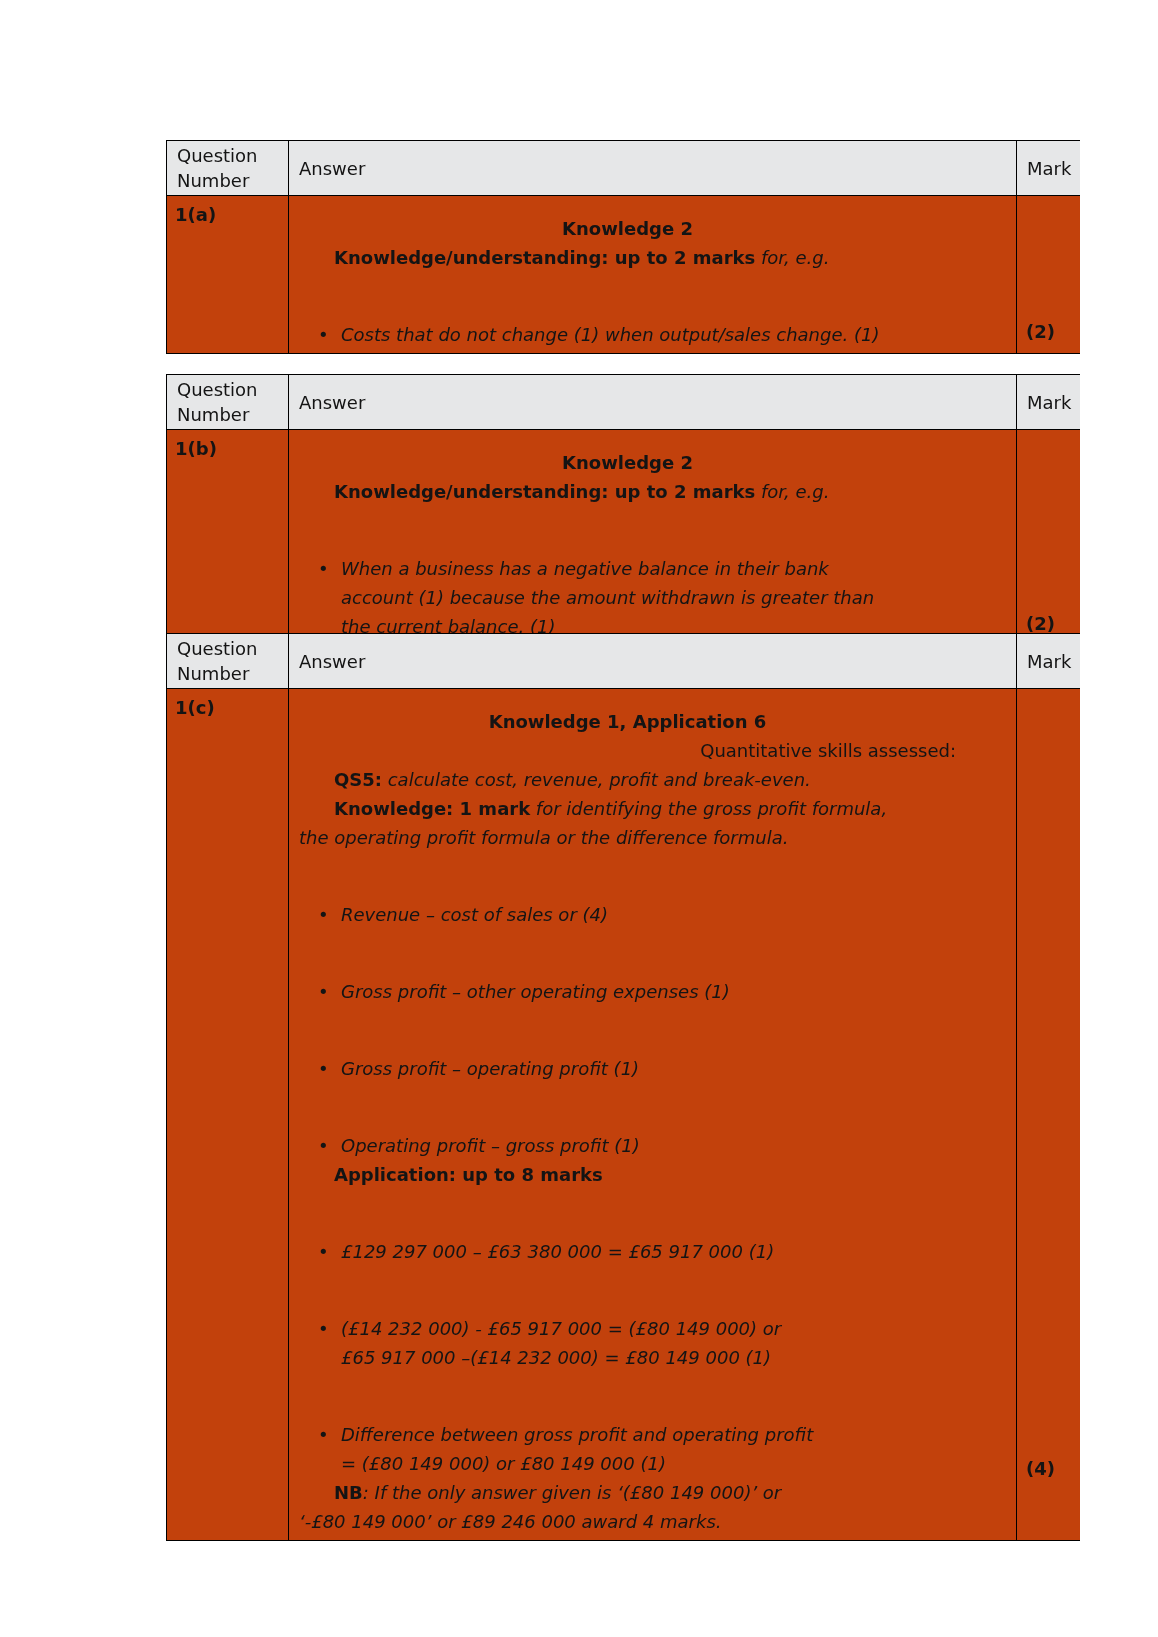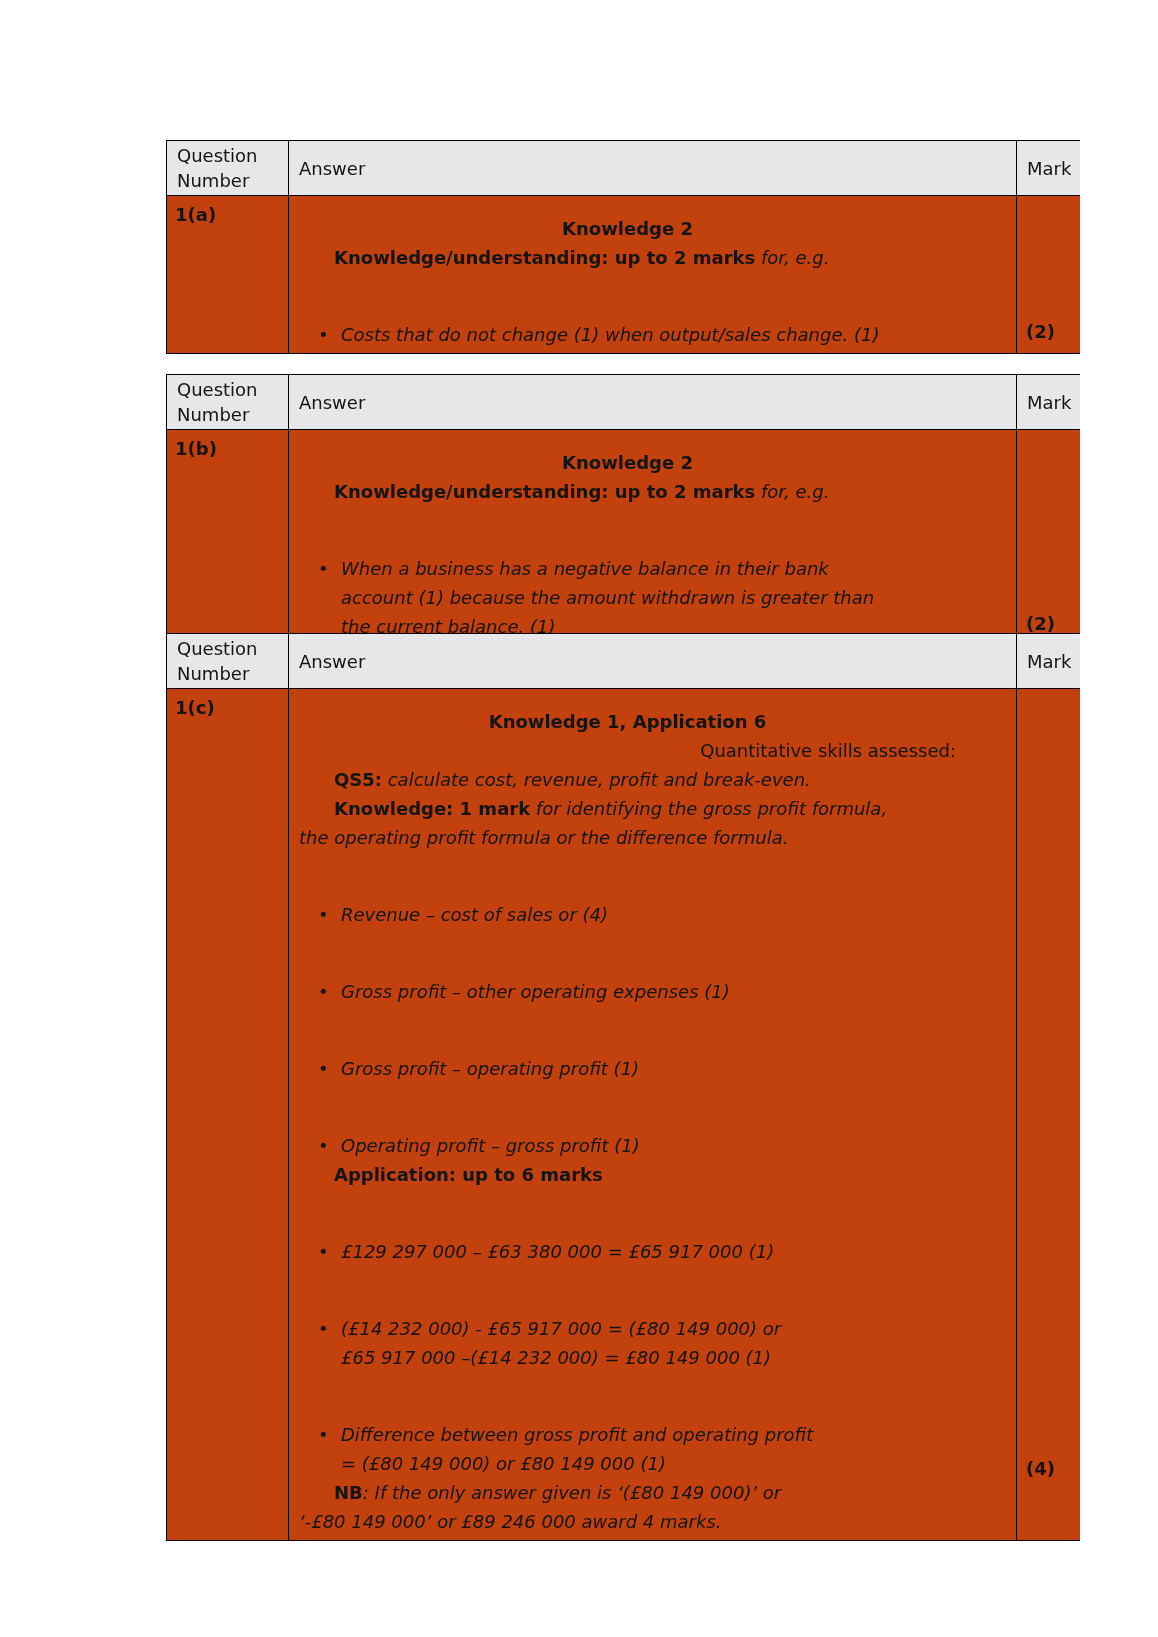--- a/index.html
+++ b/index.html
@@ -154,21 +154,21 @@
           <p class="para quant-para">Quantitative skills assessed:</p>
           <p class="para"><b>QS5:</b><span class="pre"> calculate cost, revenue, profit and break-even.</span></p>
           <p class="para know-para"><b>Knowledge: 1 mark</b><span class="pre"> for identifying the gross profit formula,
 the operating profit formula or the difference formula.</span></p>
           <ul class="bullets">
             <li class="pre">Revenue – cost of sales or (4)</li>
             <li class="pre">Gross profit – other operating expenses (1)</li>
             <li class="pre">Gross profit – operating profit (1)</li>
             <li class="pre">Operating profit – gross profit (1)</li>
           </ul>
-          <p class="para app-label"><b>Application: up to 6 marks</b></p>
+          <p class="para app-label"><b>Application: up to 8 marks</b></p>
           <ul class="bullets">
             <li class="pre">£129 297 000 – £63 380 000 = £65 917 000 (1)</li>
             <li class="pre">(£14 232 000) - £65 917 000 = (£80 149 000) or
 £65 917 000 –(£14 232 000) = £80 149 000 (1)</li>
             <li class="pre">Difference between gross profit and operating profit
 = (£80 149 000) or £80 149 000 (1)</li>
           </ul>
           <p class="para nb-para"><b>NB</b><span class="pre">: If the only answer given is ‘(£80 149 000)’ or
 ‘-£80 149 000’ or £89 246 000 award 4 marks.</span></p>
         </td>

